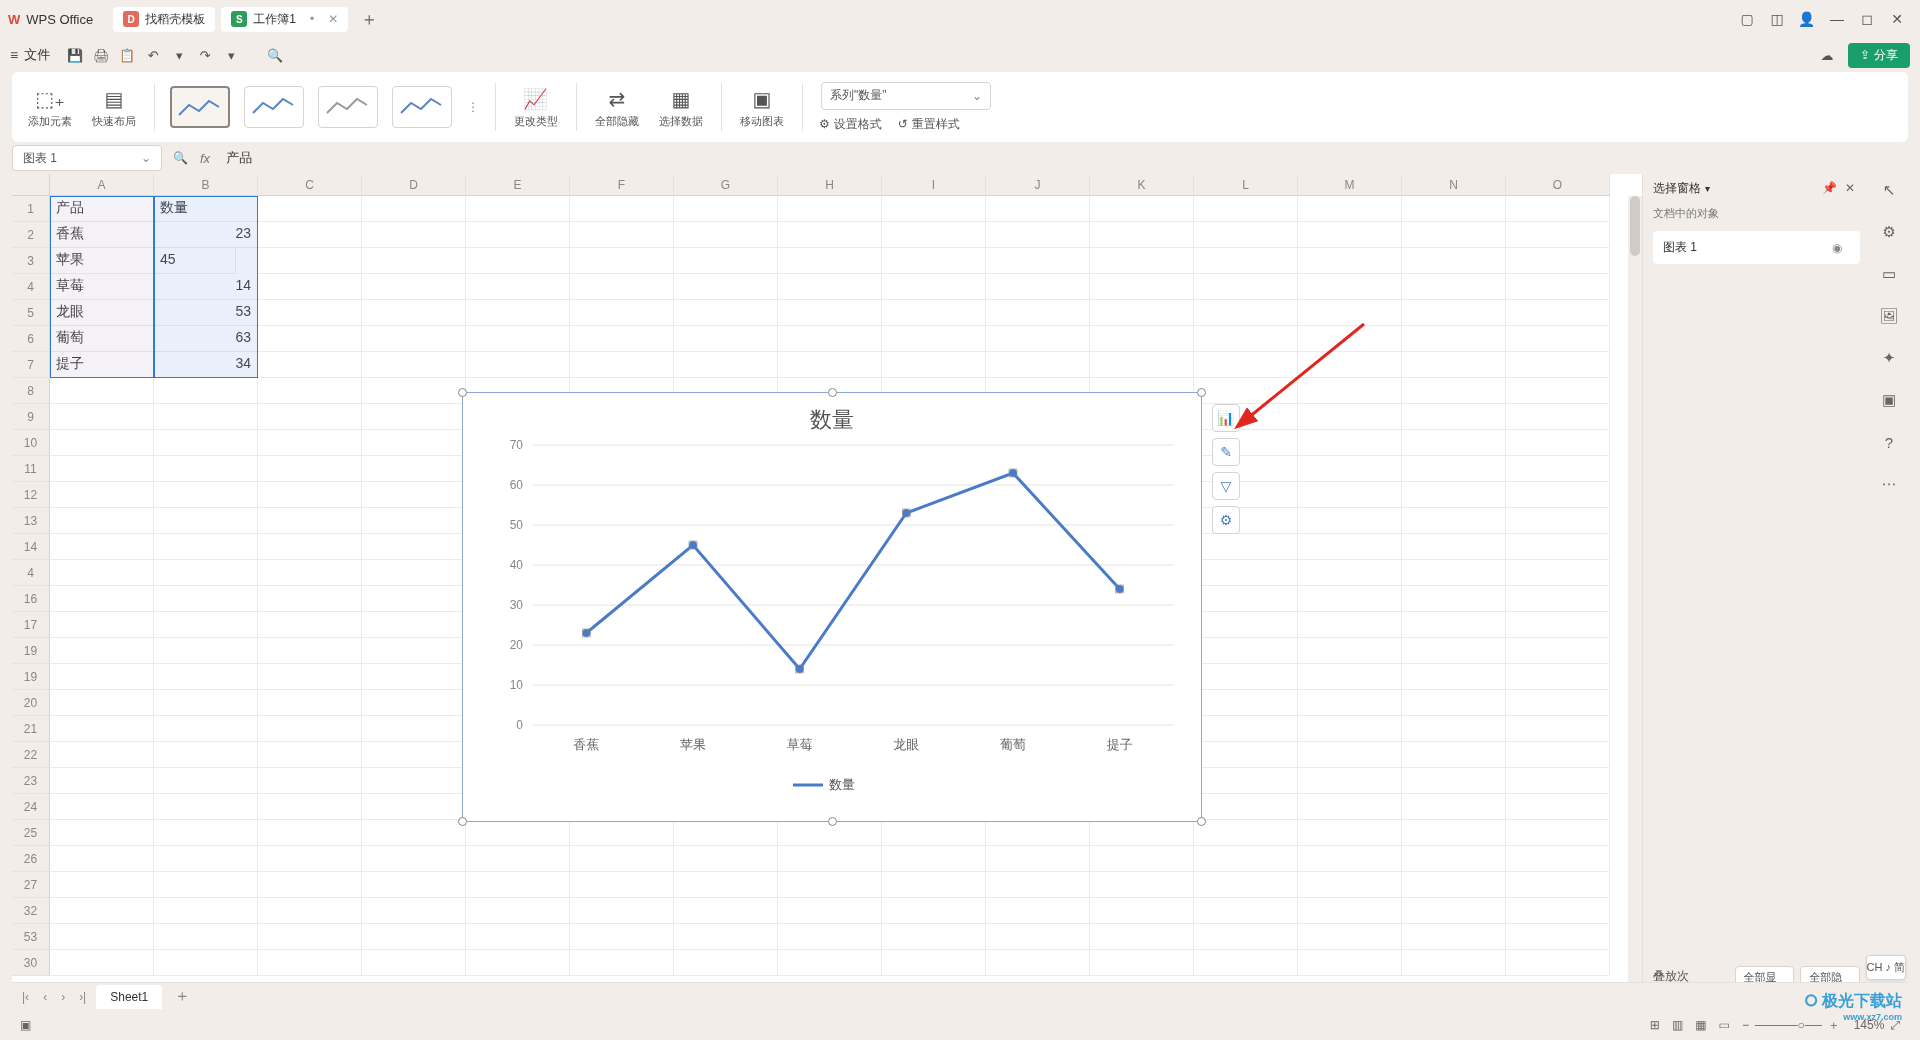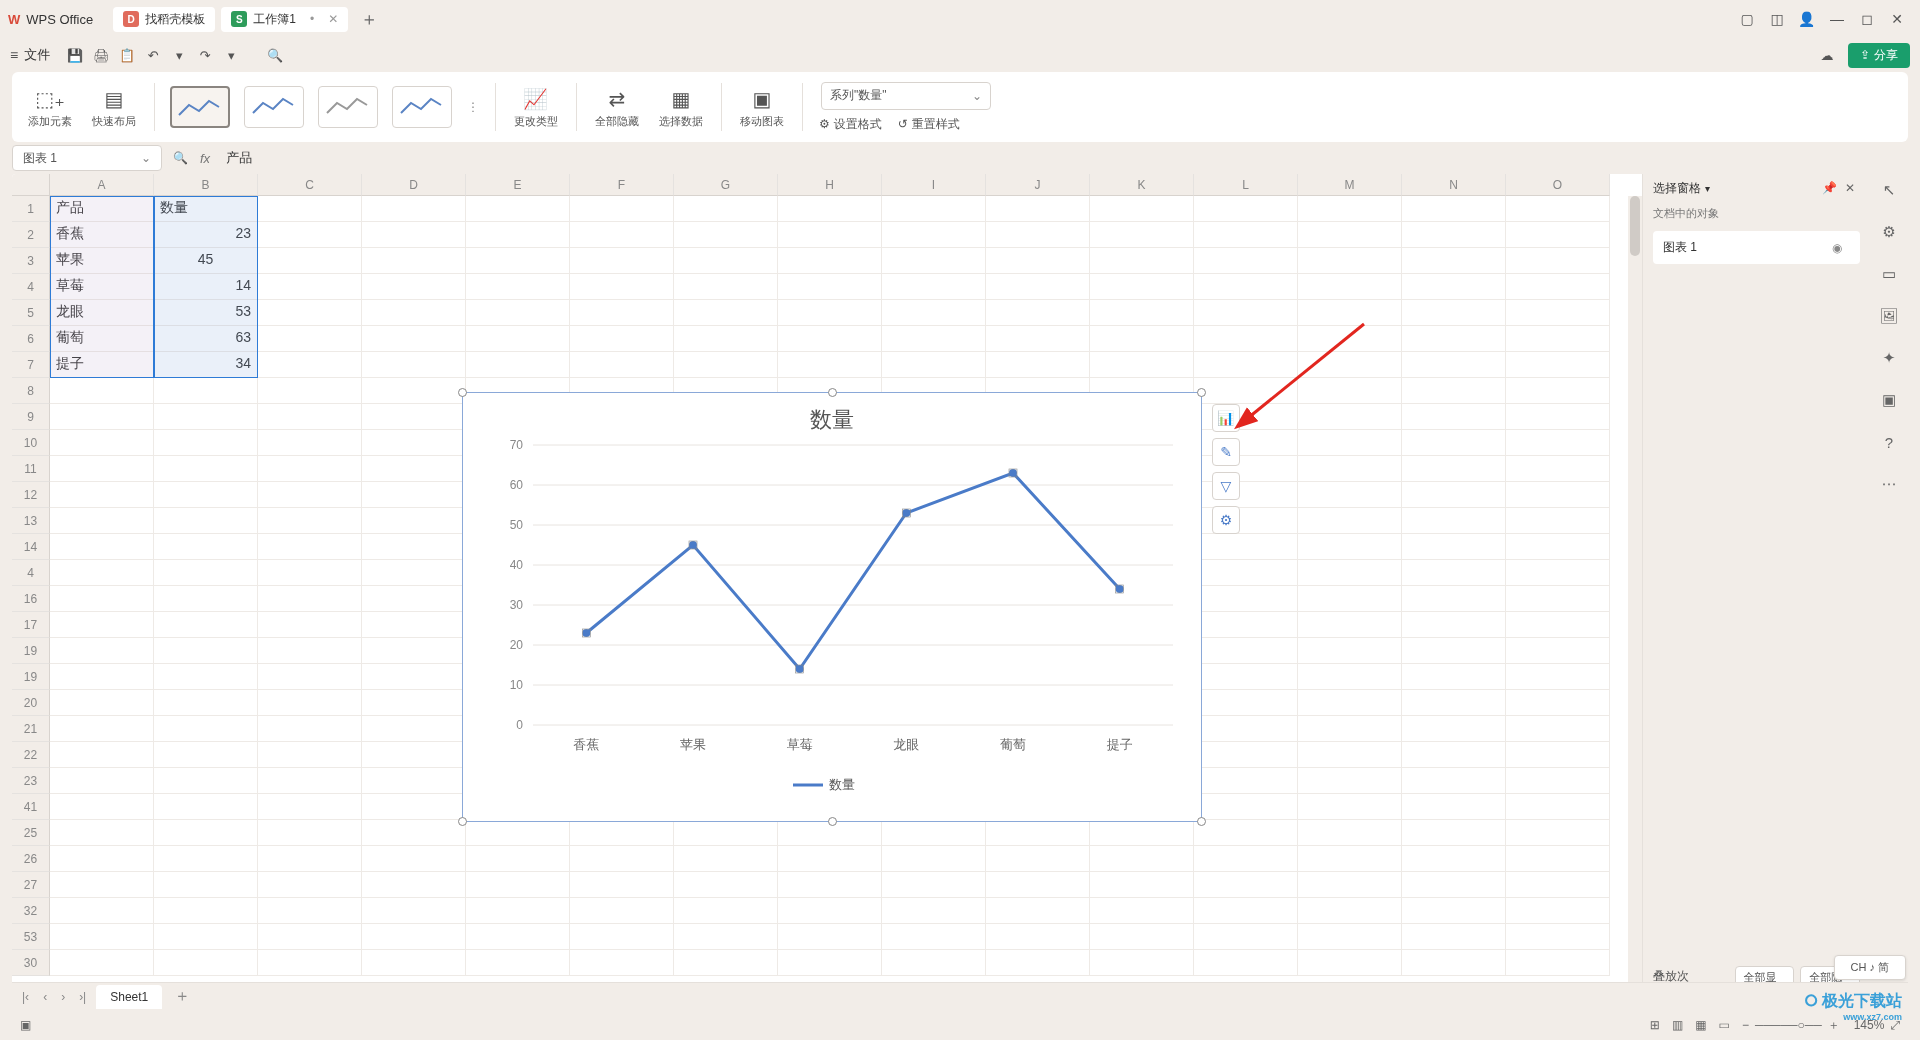--- a/index.html
+++ b/index.html
@@ -99,21 +99,21 @@
 .sheetbar .stab { background:#fff; padding:5px 14px; border-radius:4px 4px 0 0; font-size:12px; cursor:pointer;}
 .sheetbar .add { color:#888; cursor:pointer; font-size:16px; padding:0 6px;}
 
 
 .statusbar { position:absolute; left:0; right:0; bottom:0; height:30px; background:#f2ede8; display:flex; align-items:center; padding:0 14px; font-size:12px; color:#666;}
 .statusbar .sp { flex:1;}
 .statusbar .sbtn { padding:0 6px; cursor:pointer;}
 .statusbar .zoom { margin-left:8px;}
 
 
-.imebadge { position:absolute; right:14px; bottom:60px; background:#fff; border:1px solid #d8d3ce; border-radius:4px; padding:4px 16px; font-size:11px; color:#555; box-shadow:0 1px 3px rgba(0,0,0,0.1);}
+.imebadge { position:absolute; right:14px; bottom:60px; background:#fff; border:1px solid #d8d3ce; border-radius:4px; padding:4px 0; font-size:11px; color:#555; box-shadow:0 1px 3px rgba(0,0,0,0.1);}
 
 
 .watermark { position:absolute; right:18px; bottom:18px; text-align:right; font-size:12px; color:#3aa0d8; font-weight:bold; pointer-events:none;}
 .watermark .sub { font-size:9px; color:#3aa0d8; }
 
 
 .vscroll { position:absolute; top:22px; right:0; width:14px; bottom:0; background:#f2ede8;}
 .vscroll .thumb { position:absolute; top:0; width:10px; left:2px; height:60px; background:#d0cbc6; border-radius:5px;}
 
 svg.spark { width:50px; height:28px; }
@@ -274,21 +274,21 @@
           <div class="rh">14</div>
           <div class="rh">4</div>
           <div class="rh">16</div>
           <div class="rh">17</div>
           <div class="rh">19</div>
           <div class="rh">19</div>
           <div class="rh">20</div>
           <div class="rh">21</div>
           <div class="rh">22</div>
           <div class="rh">23</div>
-          <div class="rh">41</div>
+          <div class="rh">24</div>
           <div class="rh">25</div>
           <div class="rh">26</div>
           <div class="rh">27</div>
           <div class="rh">32</div>
           <div class="rh">53</div>
           <div class="rh">30</div>
         </div>
       <div class="cells" id="cells">
           <div class="cell" style="left: 0px; top: 0px; width: 104px; height: 26px;">产品</div>
           <div class="cell" style="left: 104px; top: 0px; width: 104px; height: 26px;">数量</div>
@@ -314,21 +314,21 @@
           <div class="cell" style="left: 624px; top: 26px; width: 104px; height: 26px;"></div>
           <div class="cell" style="left: 728px; top: 26px; width: 104px; height: 26px;"></div>
           <div class="cell" style="left: 832px; top: 26px; width: 104px; height: 26px;"></div>
           <div class="cell" style="left: 936px; top: 26px; width: 104px; height: 26px;"></div>
           <div class="cell" style="left: 1040px; top: 26px; width: 104px; height: 26px;"></div>
           <div class="cell" style="left: 1144px; top: 26px; width: 104px; height: 26px;"></div>
           <div class="cell" style="left: 1248px; top: 26px; width: 104px; height: 26px;"></div>
           <div class="cell" style="left: 1352px; top: 26px; width: 104px; height: 26px;"></div>
           <div class="cell" style="left: 1456px; top: 26px; width: 104px; height: 26px;"></div>
           <div class="cell" style="left: 0px; top: 52px; width: 104px; height: 26px;">苹果</div>
-          <div class="cell" style="left: 104px; top: 52px; width: 104px; height: 26px; text-align: center;">45</div>
+          <div class="cell" style="left: 104px; top: 52px; width: 82px; height: 26px; text-align: left;">45</div>
           <div class="cell" style="left: 208px; top: 52px; width: 104px; height: 26px;"></div>
           <div class="cell" style="left: 312px; top: 52px; width: 104px; height: 26px;"></div>
           <div class="cell" style="left: 416px; top: 52px; width: 104px; height: 26px;"></div>
           <div class="cell" style="left: 520px; top: 52px; width: 104px; height: 26px;"></div>
           <div class="cell" style="left: 624px; top: 52px; width: 104px; height: 26px;"></div>
           <div class="cell" style="left: 728px; top: 52px; width: 104px; height: 26px;"></div>
           <div class="cell" style="left: 832px; top: 52px; width: 104px; height: 26px;"></div>
           <div class="cell" style="left: 936px; top: 52px; width: 104px; height: 26px;"></div>
           <div class="cell" style="left: 1040px; top: 52px; width: 104px; height: 26px;"></div>
           <div class="cell" style="left: 1144px; top: 52px; width: 104px; height: 26px;"></div>

